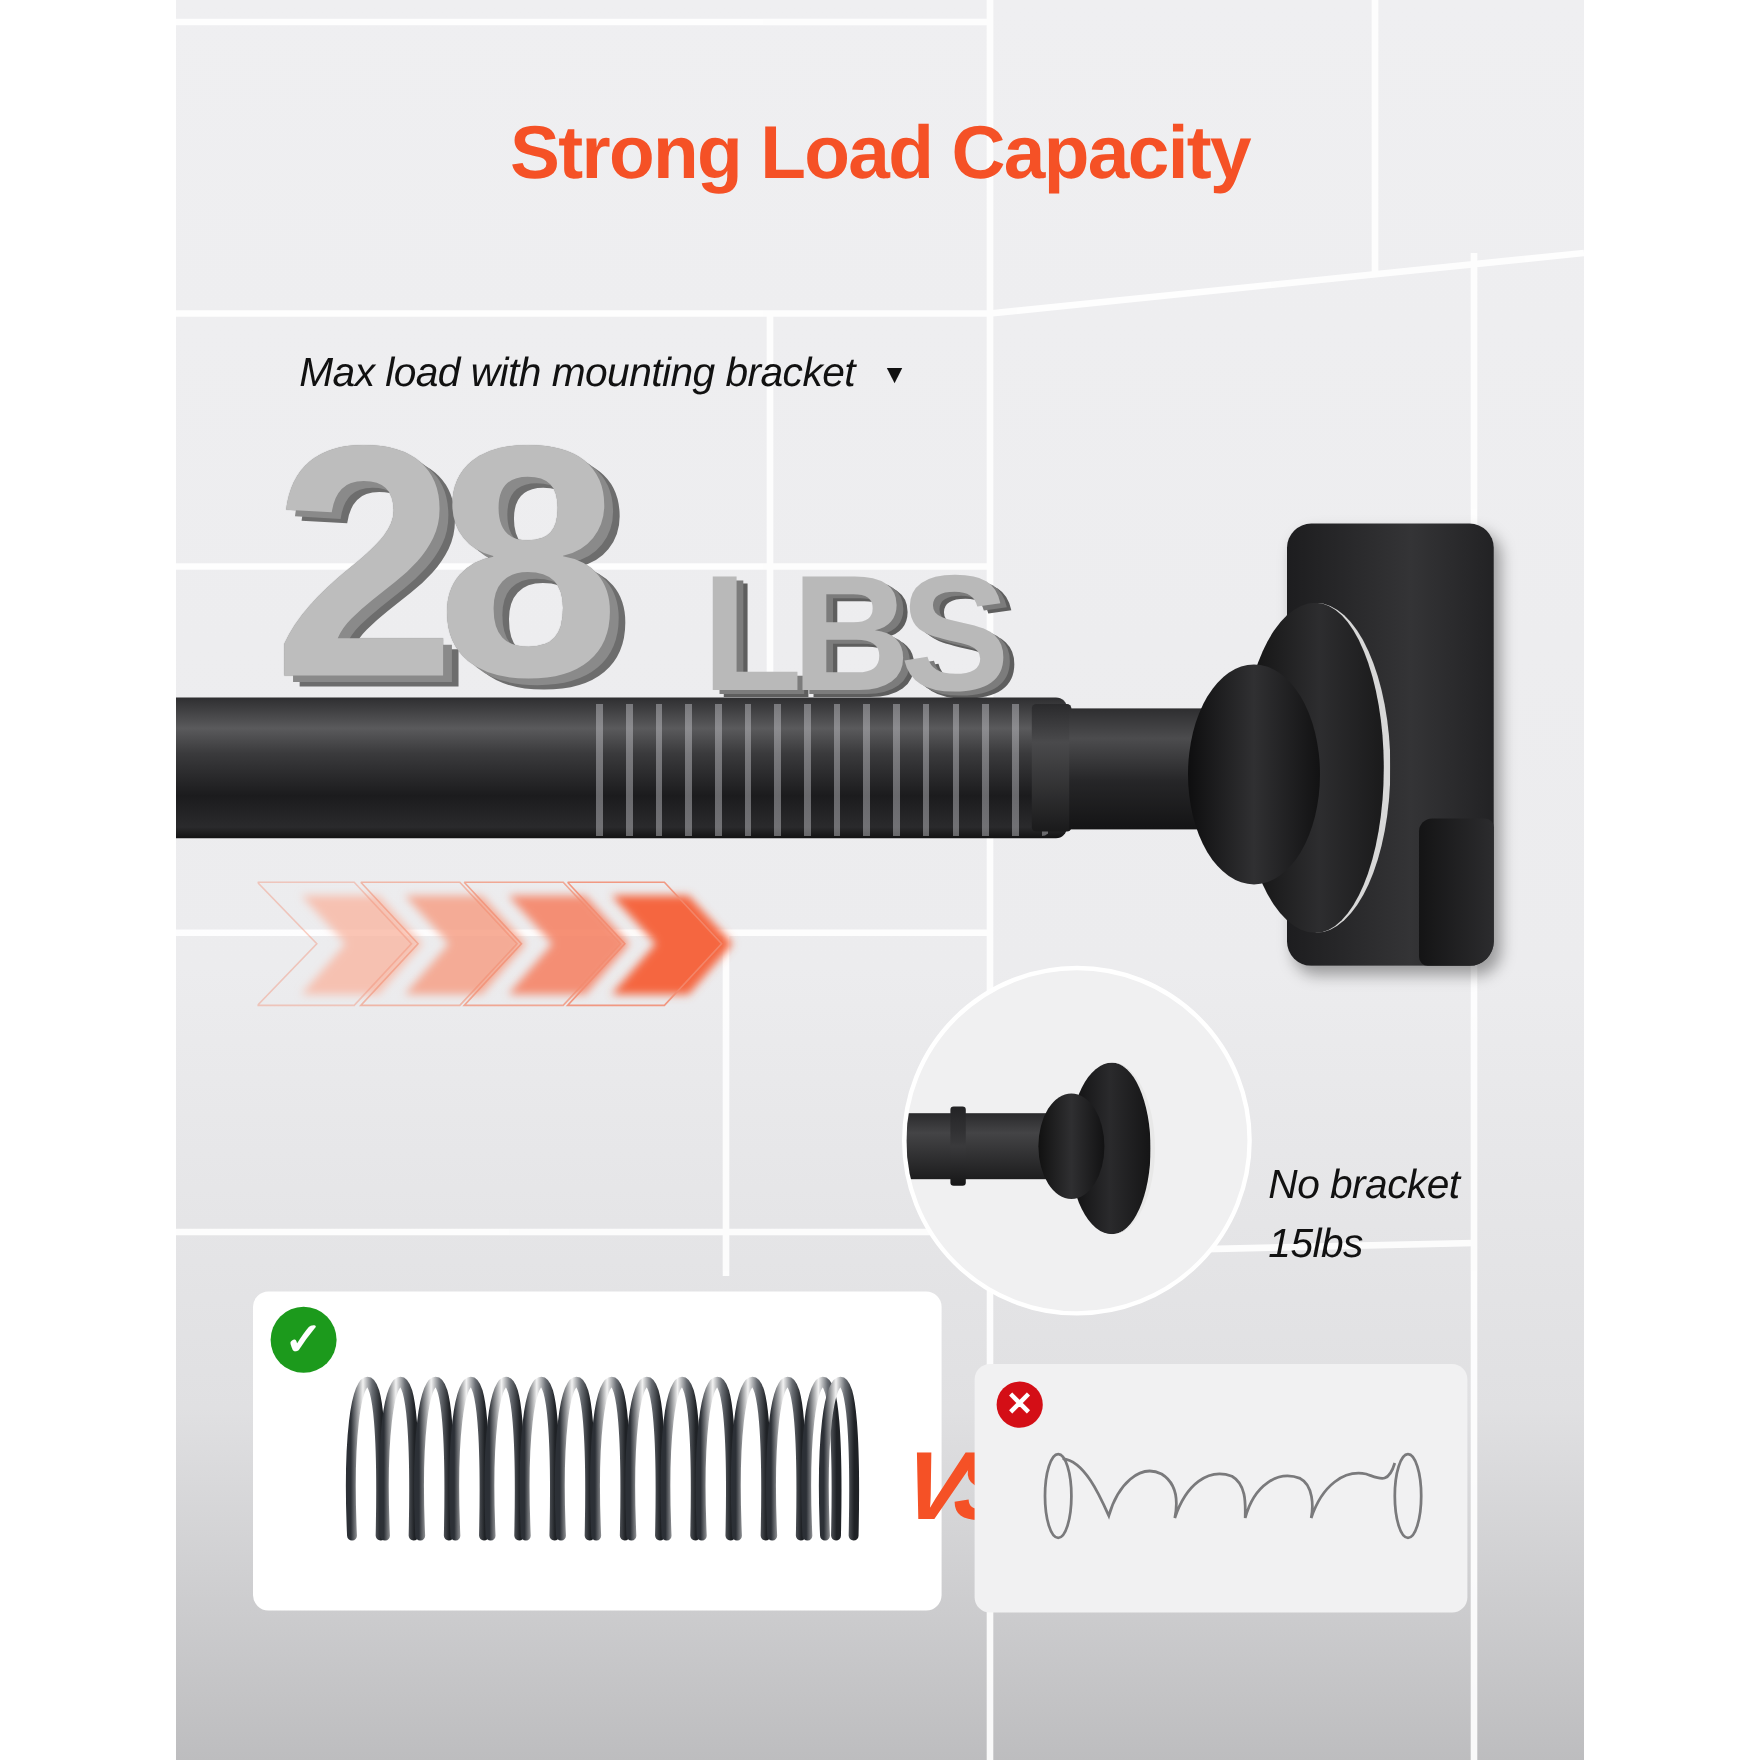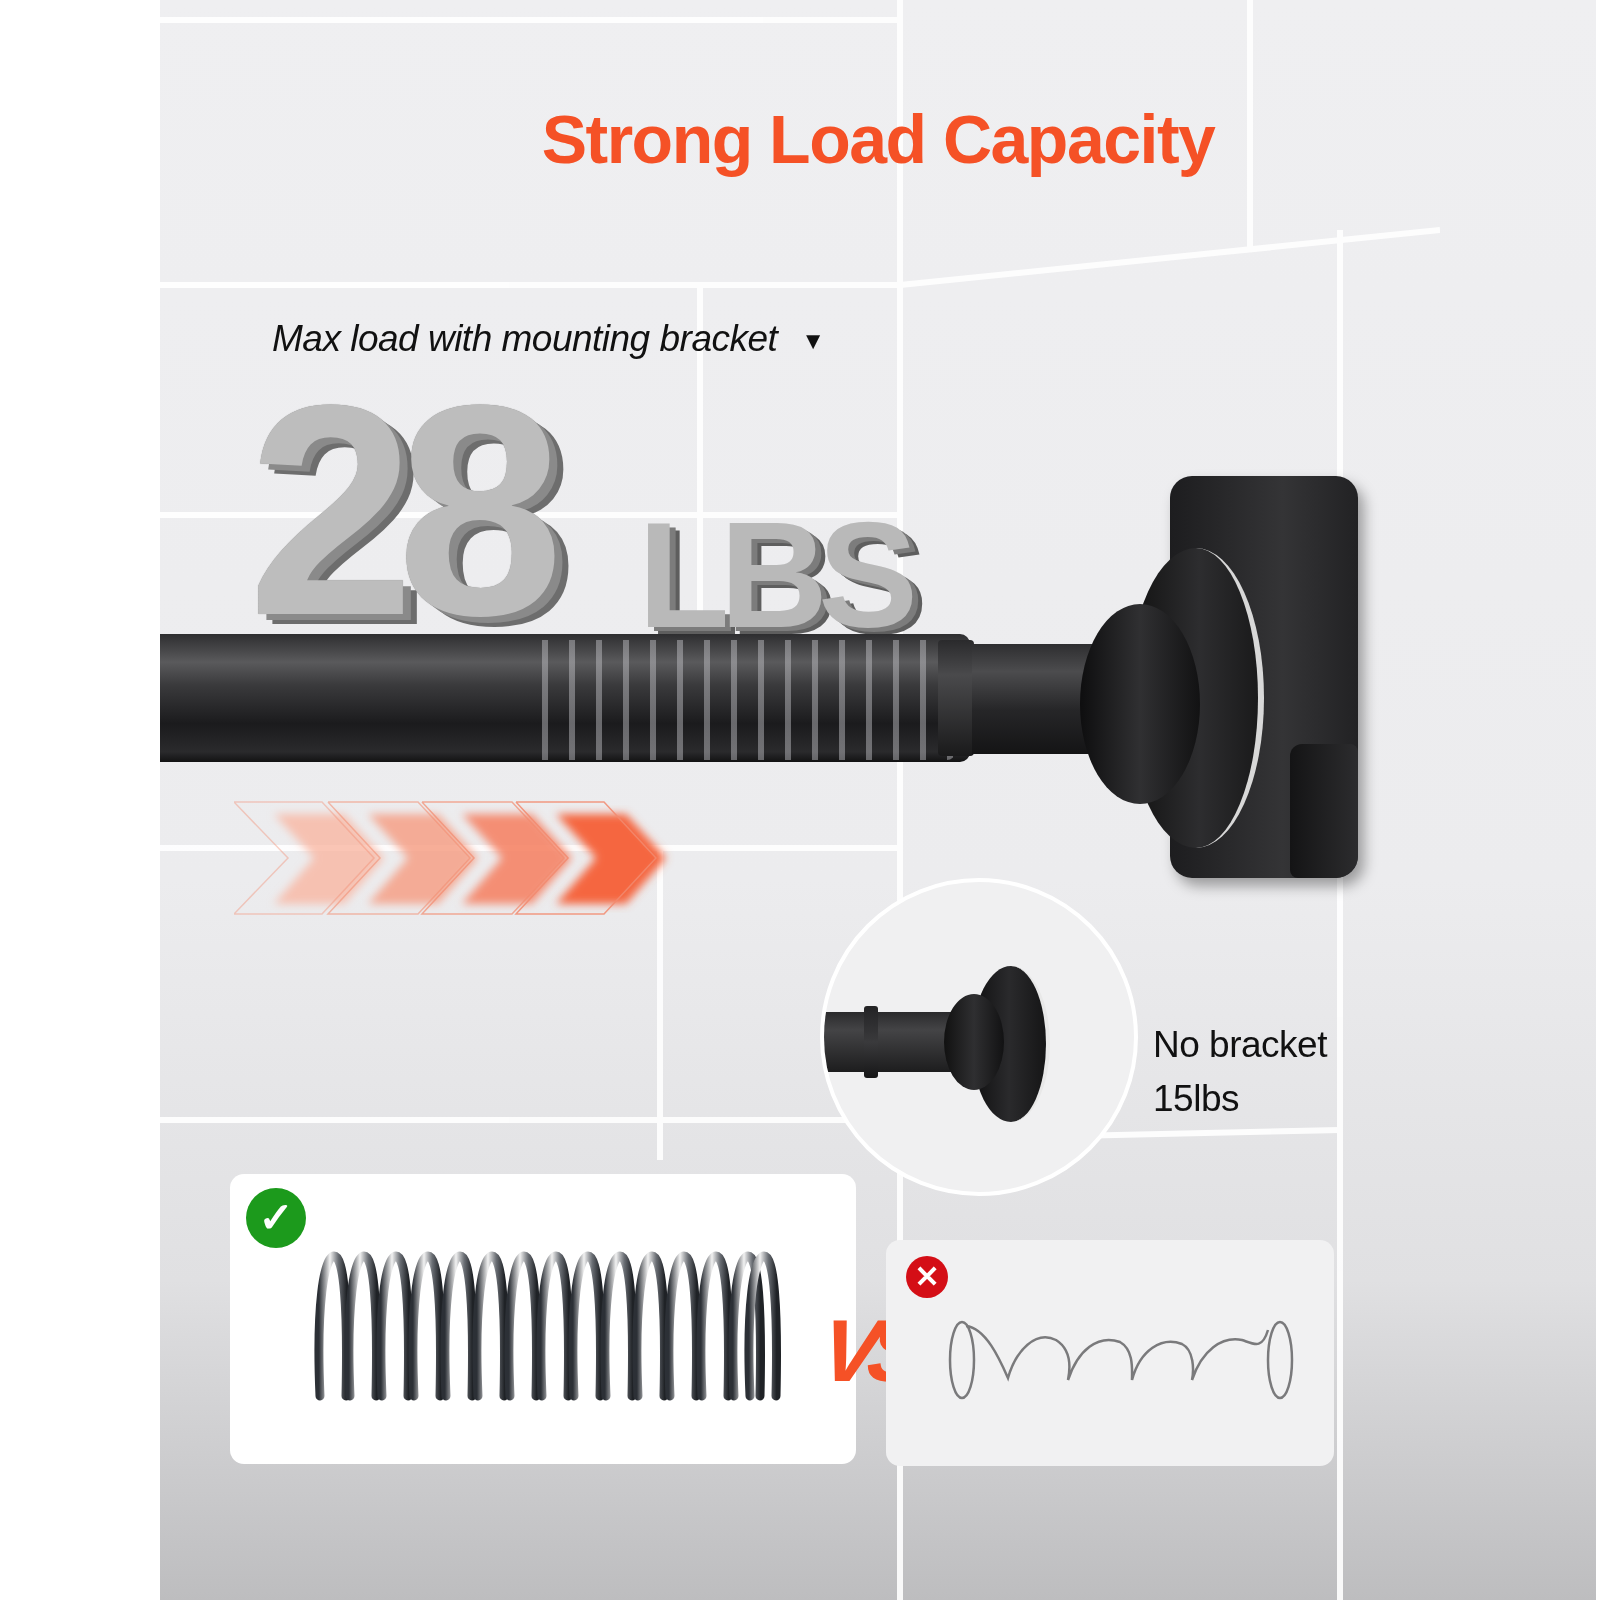--- a/index.html
+++ b/index.html
@@ -1,17 +1,17 @@
 <!DOCTYPE html>
 <html><head>
   <meta charset="utf-8">
   <style>
     html, body { margin:0; padding:0; }
     body { width:1600px; height:1600px; background:#ffffff; position:relative; overflow:hidden; font-family:"Liberation Sans", sans-serif; }
-    .canvas { position:absolute; left:160px; top:0; width:1436px; height:1600px; overflow:hidden;
+    .canvas { position:absolute; left:160px; top:0; width:1280px; height:1600px; overflow:hidden;
       background: linear-gradient(180deg, #efeff1 0%, #ececee 55%, #e0e0e2 80%, #bdbdbf 100%); }
     .tiles { position:absolute; inset:0; }
     .title { position:absolute; left:0; right:0; top:100px; text-align:center; font-weight:bold; font-size:68px; letter-spacing:-1.5px; color:#f55126; }
     .subtitle { position:absolute; left:112px; top:318px; font-size:37px; color:#111; letter-spacing:-0.5px;font-style:italic; }
     .subtitle .tri { margin-left:24px; font-size:24px; vertical-align:middle; }
     .big53 { position:absolute; left:88px; top:360px; font-weight:bold; font-size:300px; letter-spacing:-18px; line-height:1;
       color:#bdbdbd; text-shadow: 8px 6px 0 #8a8a8a, 14px 10px 0 #6d6d6d, 0 0 1px #999;
       background: repeating-linear-gradient(0deg, #c8c8c8 0 2px, #b3b3b3 2px 3px); -webkit-background-clip:text; }
     .lbs { position:absolute; left:478px; top:500px; font-weight:bold; font-size:150px; letter-spacing:-10px; line-height:1; color:#b9b9b9;
       text-shadow: 6px 4px 0 #7c7c7c, 10px 7px 0 #5e5e5e; }
@@ -25,21 +25,21 @@
     .bracket-disc { position:absolute; left:968px; top:548px; width:130px; height:300px; border-radius:50%/50%; background:linear-gradient(90deg,#111,#2d2d2f 55%,#1a1a1b); border-right:6px solid #d8d8d8; }
     .bracket-ring { position:absolute; left:920px; top:604px; width:120px; height:200px; border-radius:50%/50%; background:linear-gradient(90deg,#0e0e0f,#303032 50%,#121213); }
     .bracket-hook { position:absolute; left:1130px; top:744px; width:68px; height:134px; background:linear-gradient(90deg,#141415,#2c2c2e); border-radius:12px 8px 22px 8px; }
     .chevrons { position:absolute; left:74px; top:800px; width:540px; height:120px; }
     .beam { position:absolute; left:820px; top:840px; width:0; height:0; }
     .zoom-circle { position:absolute; left:660px; top:878px; width:318px; height:318px; border-radius:50%; border:4px solid #ffffff; overflow:hidden; background:#f0f0f1; box-sizing:border-box; }
     .zc-rod { position:absolute; left:0; top:130px; width:150px; height:60px; background:linear-gradient(180deg,#2a2a2c,#444446 30%,#1d1d1e); }
     .zc-rod2 { position:absolute; left:40px; top:124px; width:14px; height:72px; background:linear-gradient(180deg,#232325,#3a3a3c,#161617); border-radius:3px; }
     .zc-ring { position:absolute; left:120px; top:112px; width:60px; height:96px; border-radius:50%; background:linear-gradient(90deg,#111,#2f2f31,#121213); }
     .zc-disc { position:absolute; left:148px; top:84px; width:74px; height:156px; border-radius:50%; background:linear-gradient(90deg,#0f0f10,#2a2a2c 50%,#151516); border-right:4px solid #e8e8e8; }
-    .nb-label { position:absolute; left:993px; top:1018px; font-size:37px; color:#111; line-height:54px; letter-spacing:-0.5px; }
+    .nb-label { position:absolute; left:993px; top:1050px; font-size:37px; color:#111; line-height:54px; letter-spacing:-0.5px;font-style:italic; }
     .card-good { position:absolute; left:70px; top:1174px; width:626px; height:290px; background:#ffffff; border-radius:14px; }
     .card-bad { position:absolute; left:726px; top:1240px; width:448px; height:226px; background:#f1f1f2; border-radius:14px; }
     .check { position:absolute; left:86px; top:1188px; width:60px; height:60px; border-radius:50%; background:#1c9a1c; color:#fff; font-size:42px; font-weight:bold; text-align:center; line-height:60px; }
     .xmark { position:absolute; left:746px; top:1256px; width:42px; height:42px; border-radius:50%; background:#d40e16; color:#fff; font-size:30px; font-weight:bold; text-align:center; line-height:42px; }
     .vs { position:absolute; left:662px; top:1300px; font-size:88px; font-weight:bold; font-style:italic; color:#f55126; letter-spacing:-12px; transform:skewX(-8deg); }
     .spring-good { position:absolute; left:150px; top:1246px; width:480px; height:166px; }
     .spring-bad { position:absolute; left:776px; top:1320px; width:380px; height:86px; }
   </style>
 </head>
 <body>

